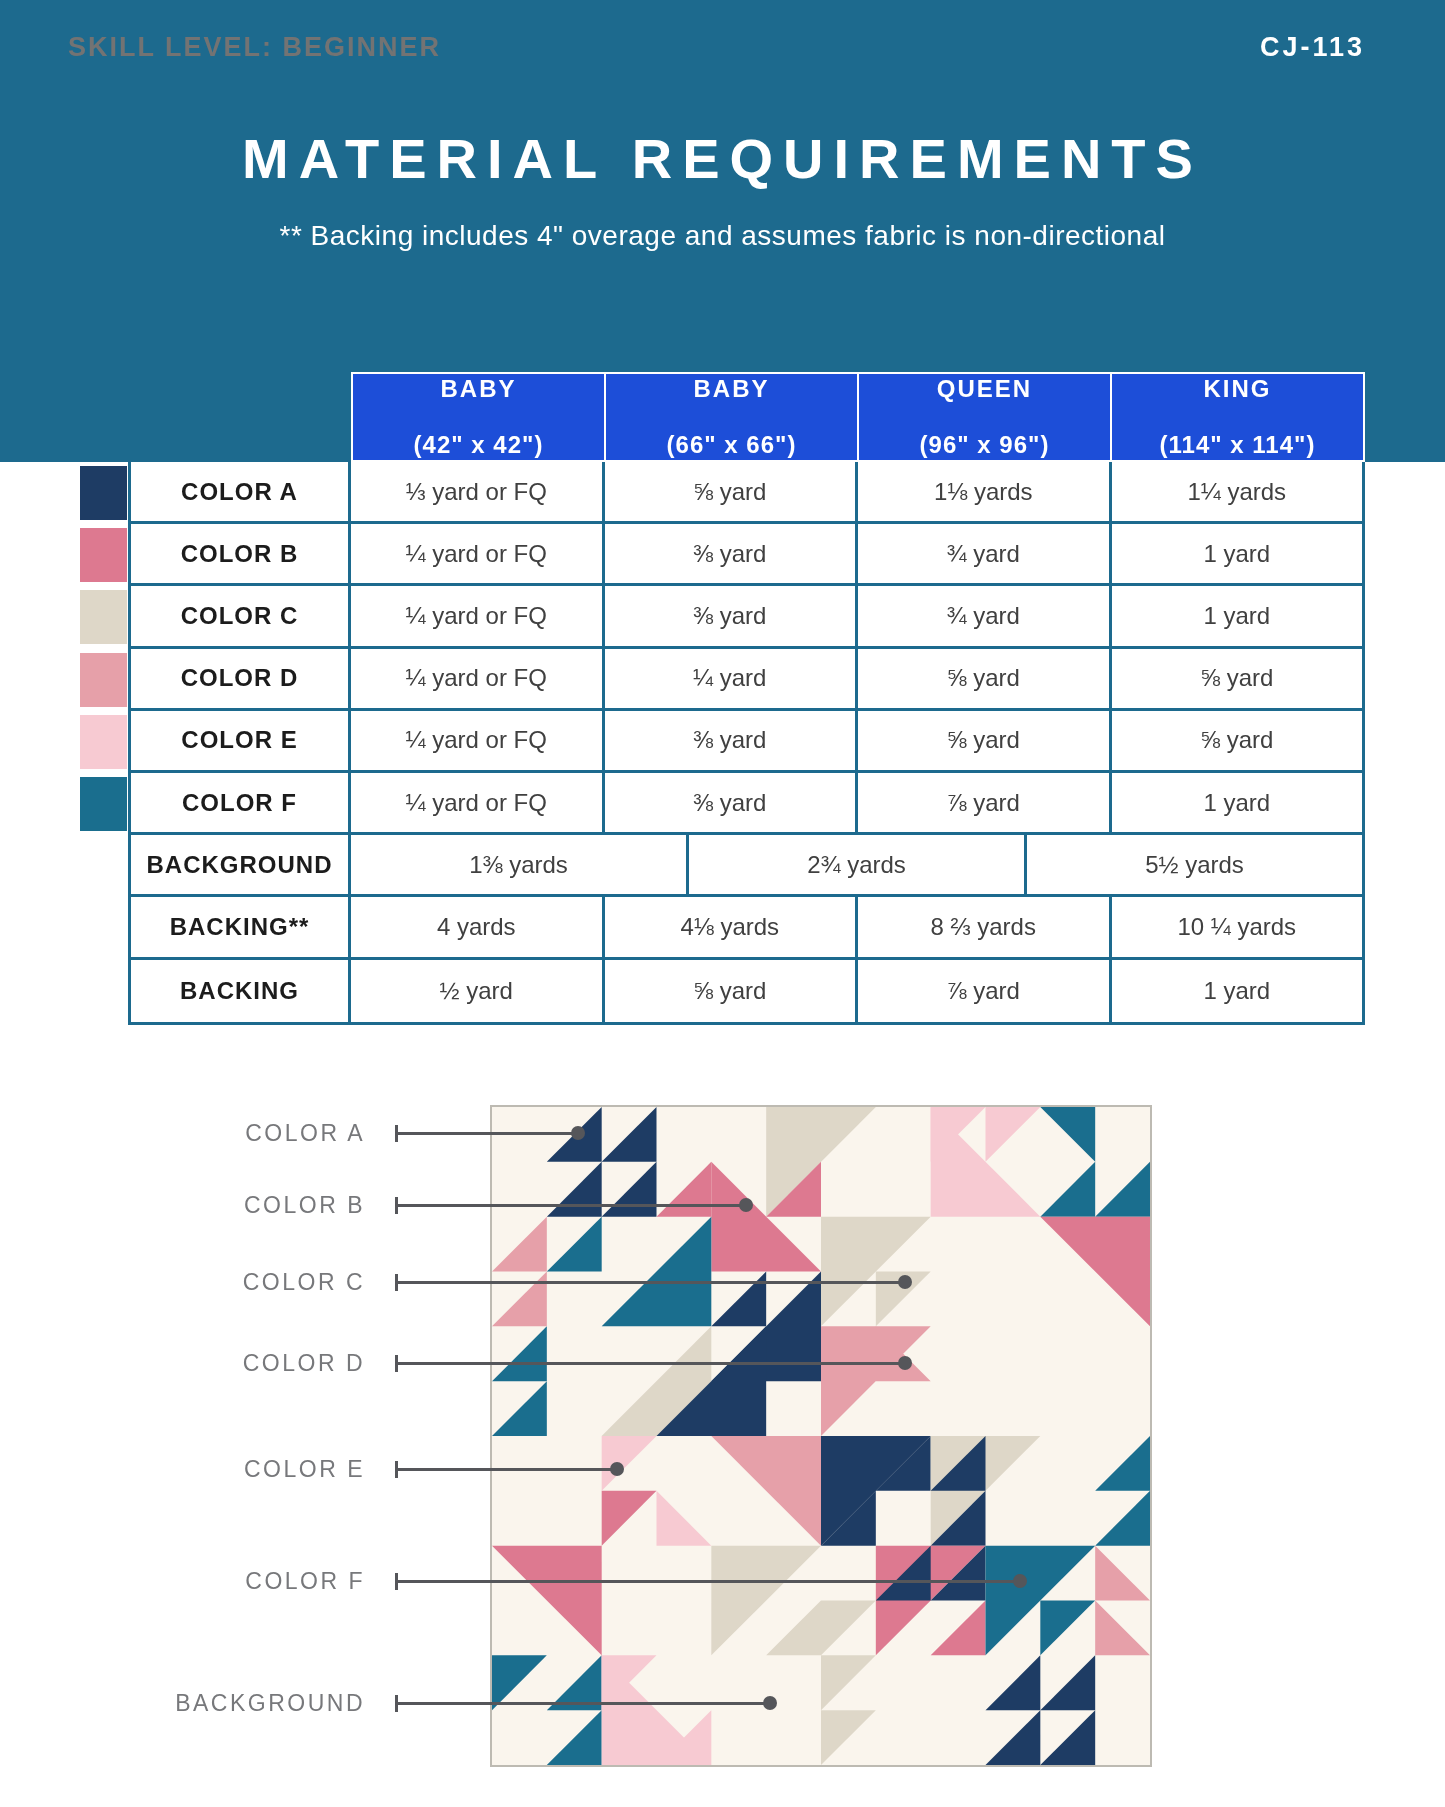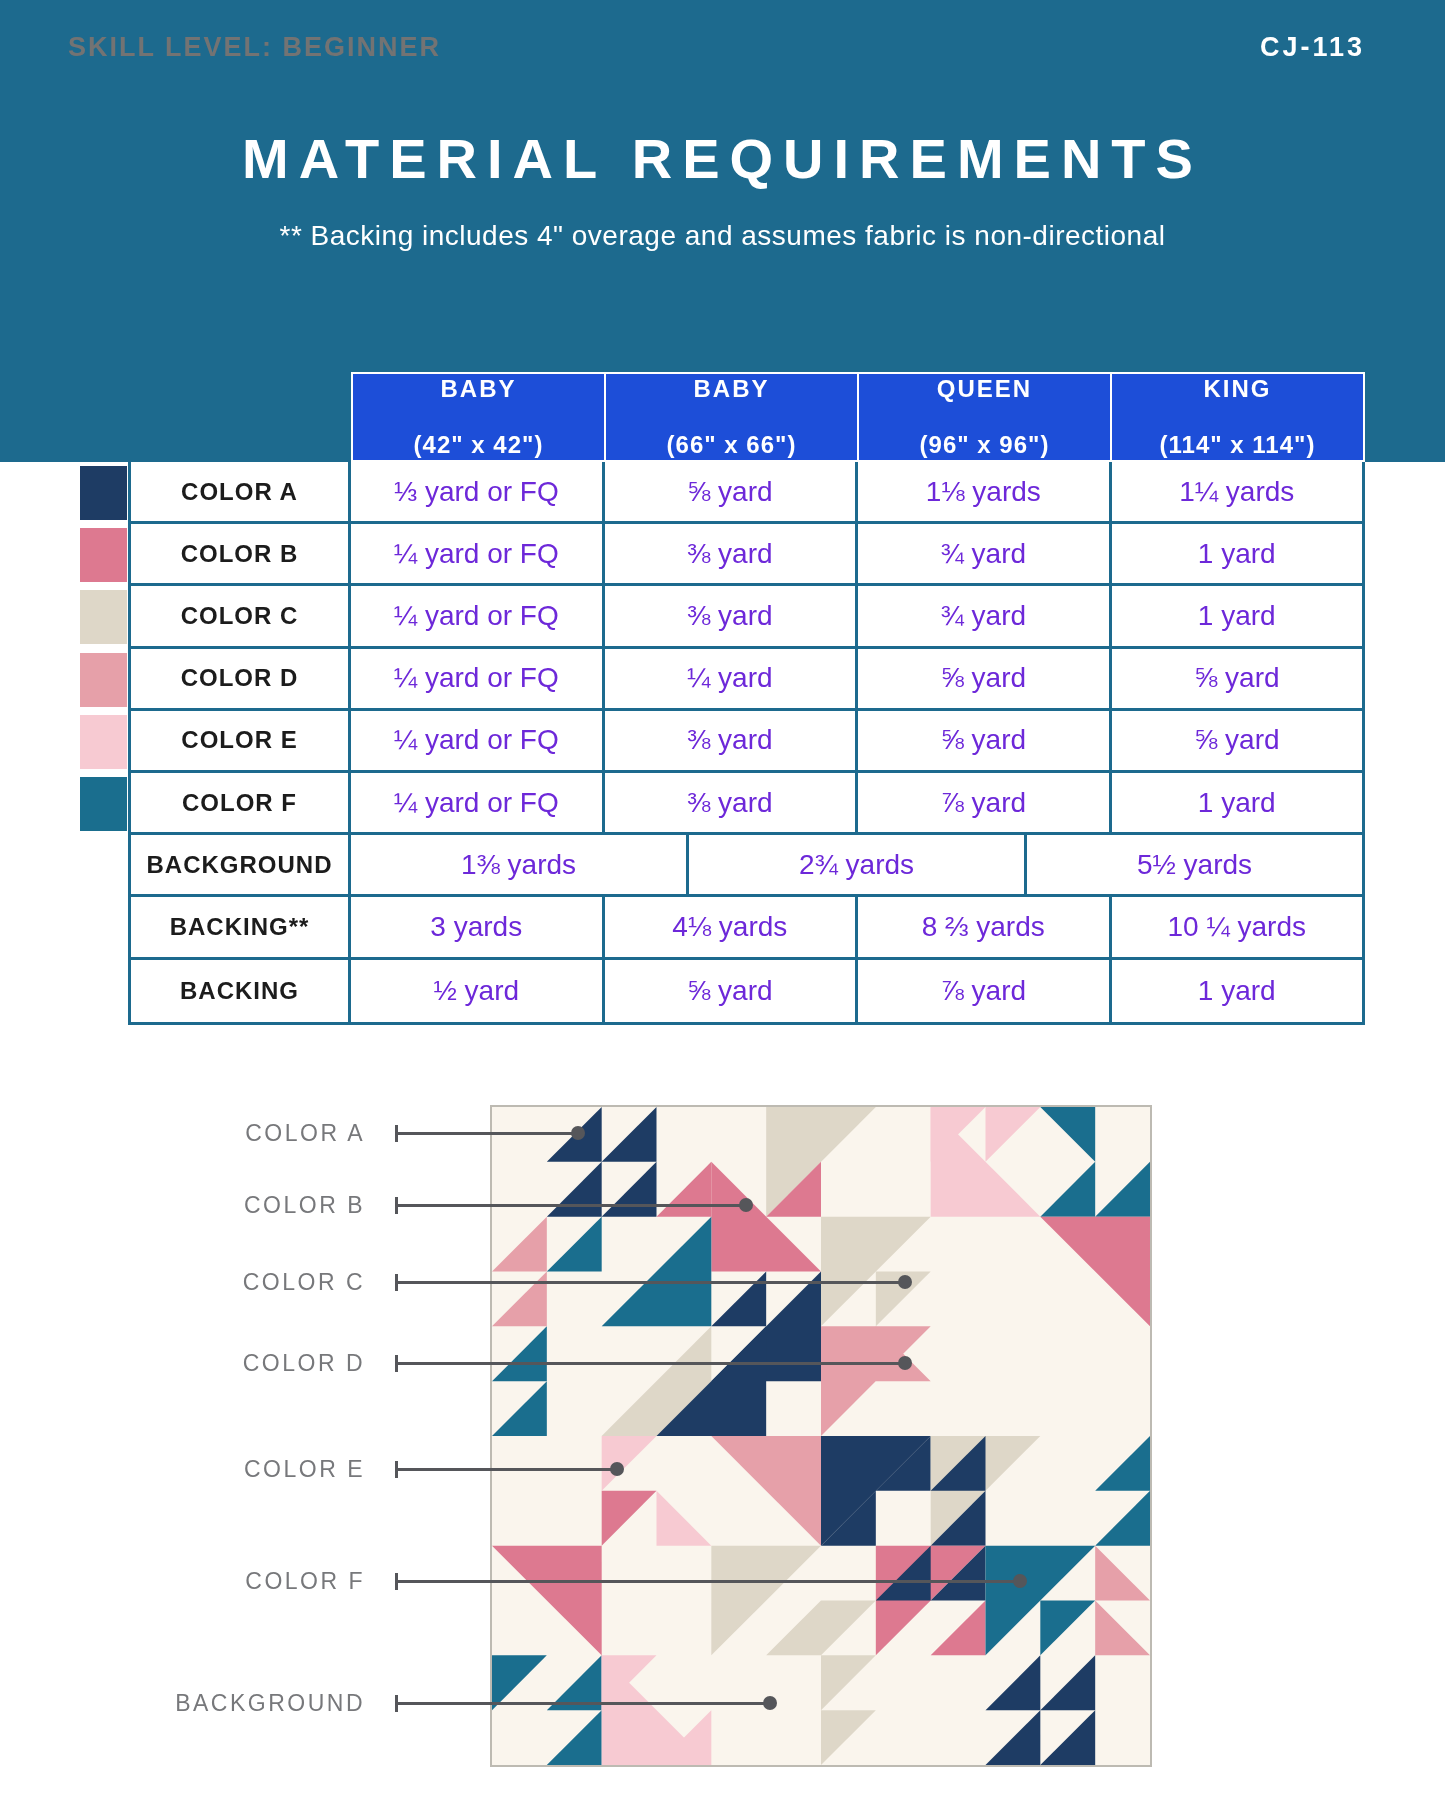--- a/index.html
+++ b/index.html
@@ -27,21 +27,21 @@
 
   
   .tbody{position:absolute;left:128px;top:462px;width:1237px;border:3px solid #1d6a8e;
          border-top:none;background:#ffffff;box-sizing:border-box;}
   .trow{display:flex;height:62.2px;box-sizing:border-box;border-bottom:3px solid #1d6a8e;}
   .trow:last-child{border-bottom:none;}
   .lcell{width:220px;box-sizing:border-box;border-right:3px solid #1d6a8e;display:flex;
          align-items:center;justify-content:center;font-size:24px;font-weight:bold;
          color:#1c1c1c;letter-spacing:1px;}
   .vcell{flex:1;box-sizing:border-box;border-right:3px solid #1d6a8e;display:flex;
-         align-items:center;justify-content:center;font-size:28px;color:#6d28d9;}
+         align-items:center;justify-content:center;font-size:24px;color:#404040;}
   .vcell:last-child{border-right:none;}
 
   .swatch{position:absolute;left:80px;width:47px;height:54px;}
 
   
   .quilt{position:absolute;left:490px;top:1105px;width:662px;height:662px;background:#faf5ed;
          border:2px solid #bdbab2;box-sizing:border-box;}
   .quilt svg{display:block;width:658px;height:658px;}
 
   .callout-label{position:absolute;left:60px;width:305px;height:30px;line-height:30px;
@@ -122,21 +122,21 @@
         <div class="vcell">1 yard</div>
       </div>
       <div class="trow">
         <div class="lcell">BACKGROUND</div>
         <div class="vcell">1⅜ yards</div>
         <div class="vcell">2¾ yards</div>
         <div class="vcell">5½ yards</div>
       </div>
       <div class="trow">
         <div class="lcell">BACKING**</div>
-        <div class="vcell">3 yards</div>
+        <div class="vcell">4 yards</div>
         <div class="vcell">4⅛ yards</div>
         <div class="vcell">8 ⅔ yards</div>
         <div class="vcell">10 ¼ yards</div>
       </div>
       <div class="trow">
         <div class="lcell">BACKING</div>
         <div class="vcell">½ yard</div>
         <div class="vcell">⅝ yard</div>
         <div class="vcell">⅞ yard</div>
         <div class="vcell">1 yard</div>

